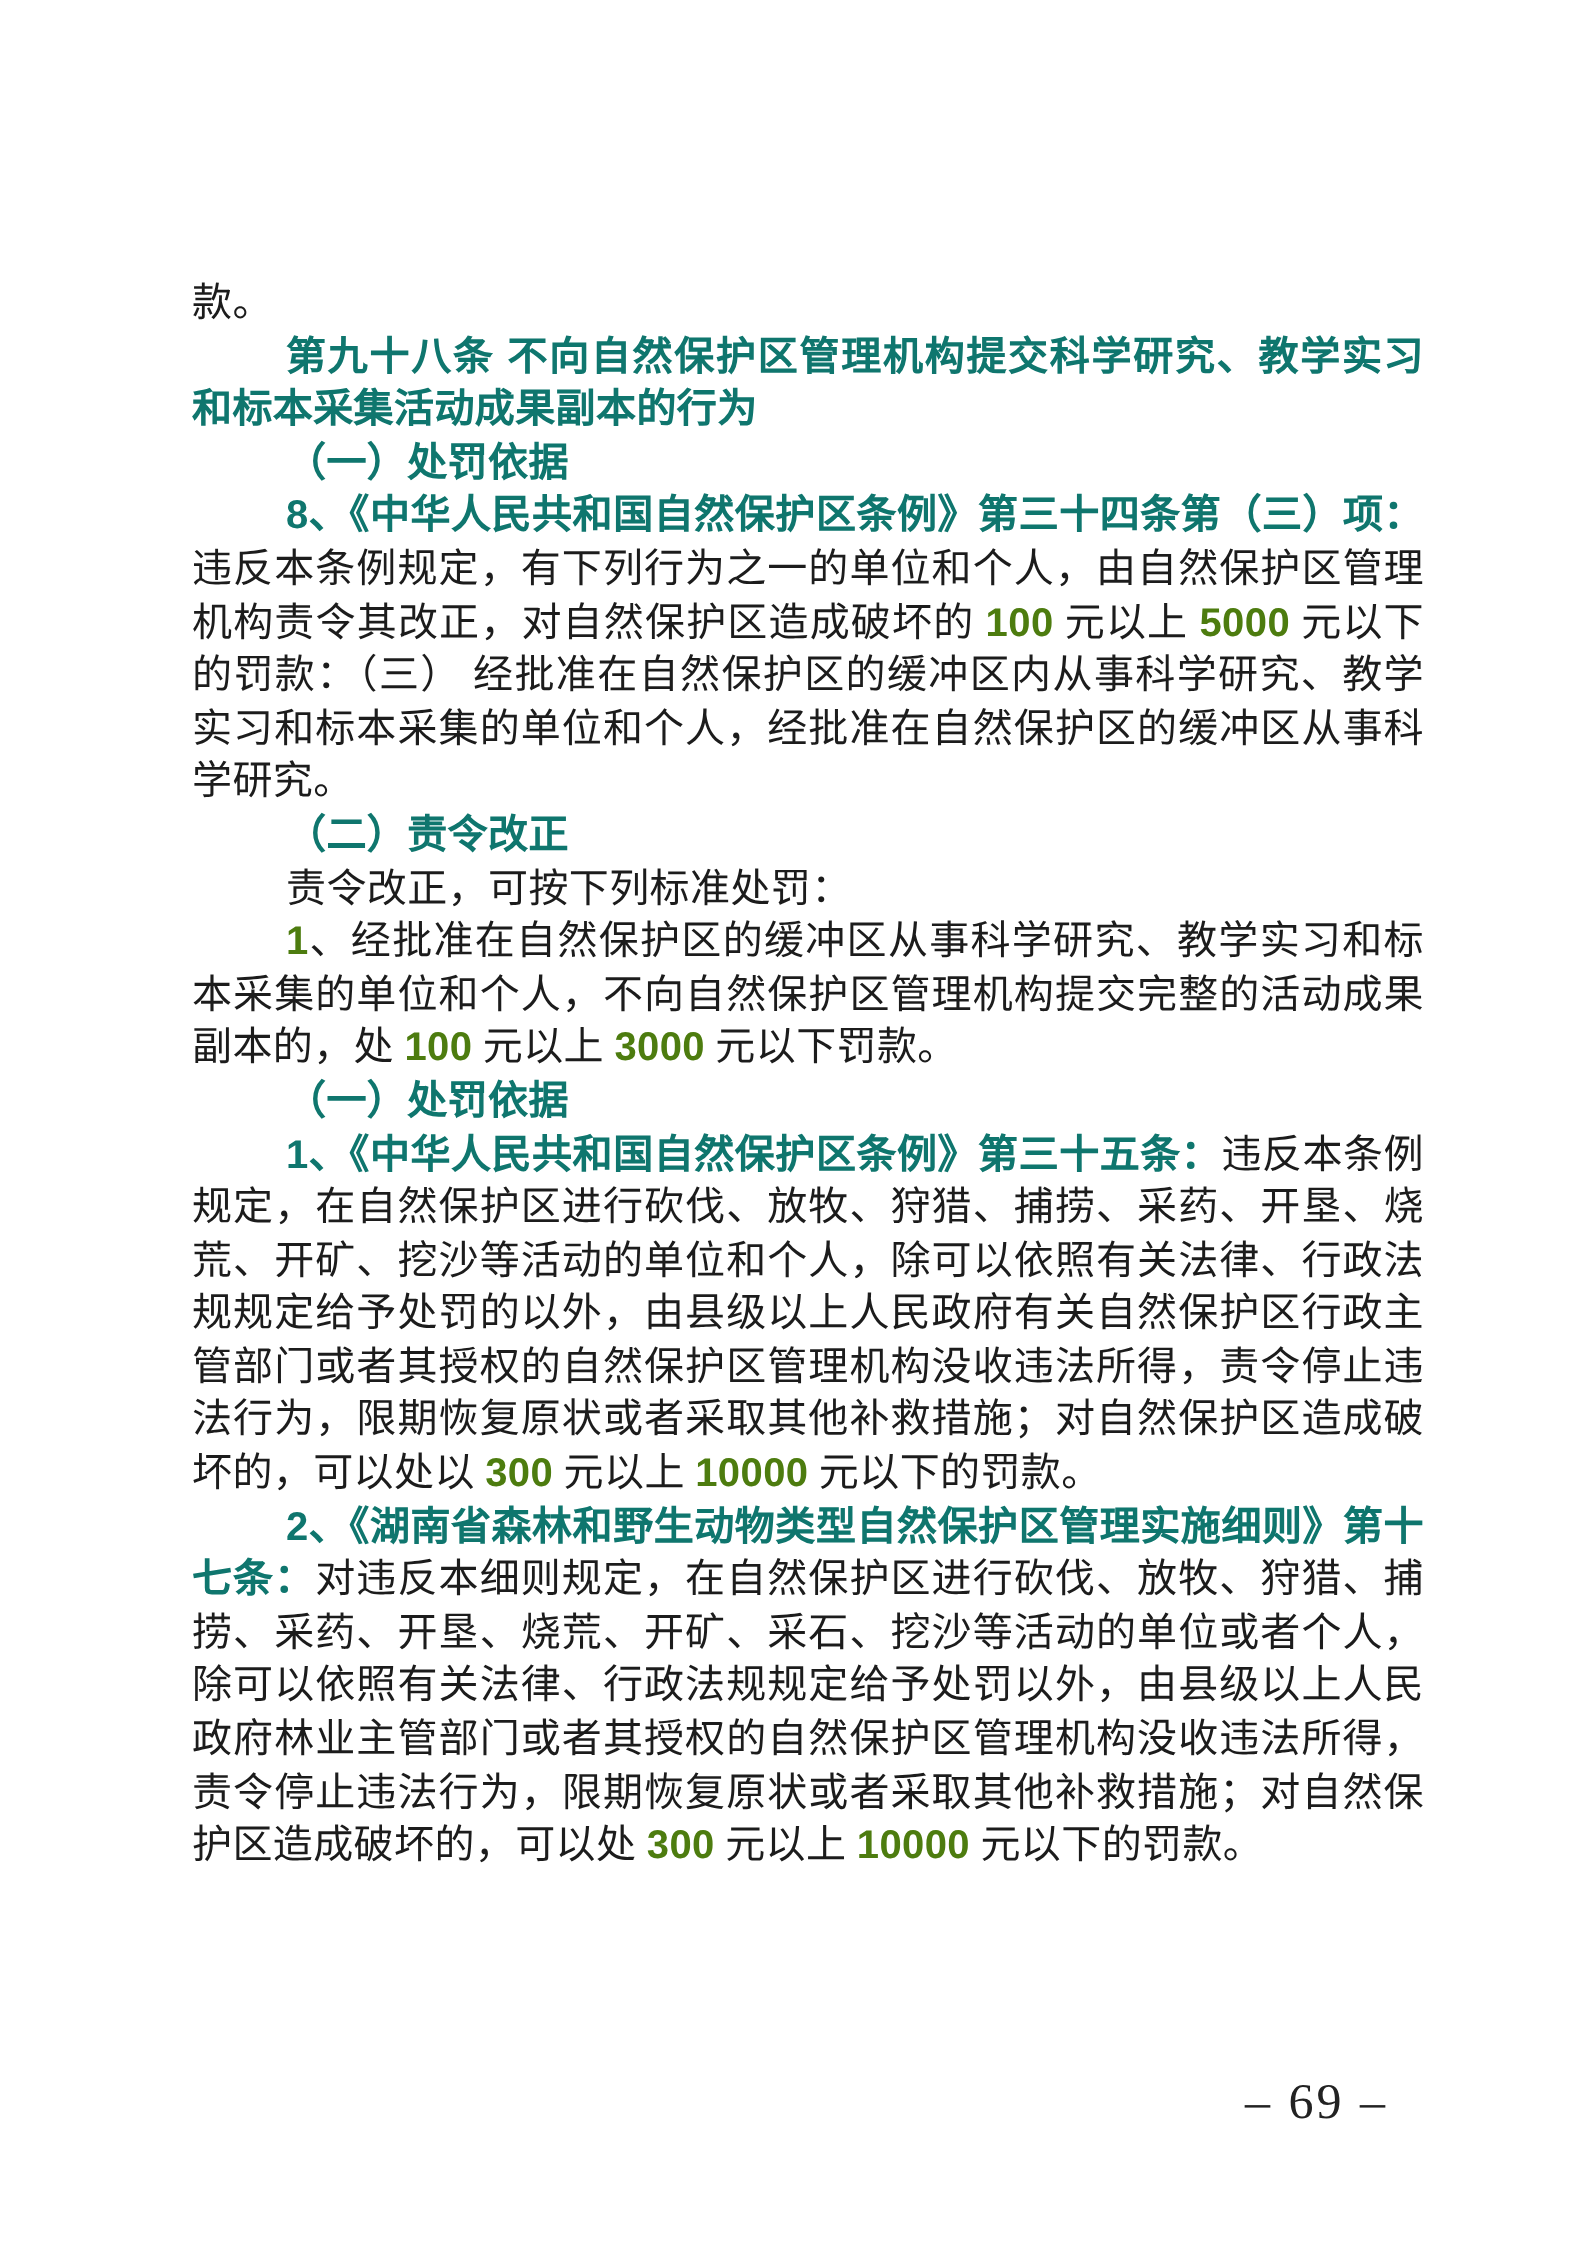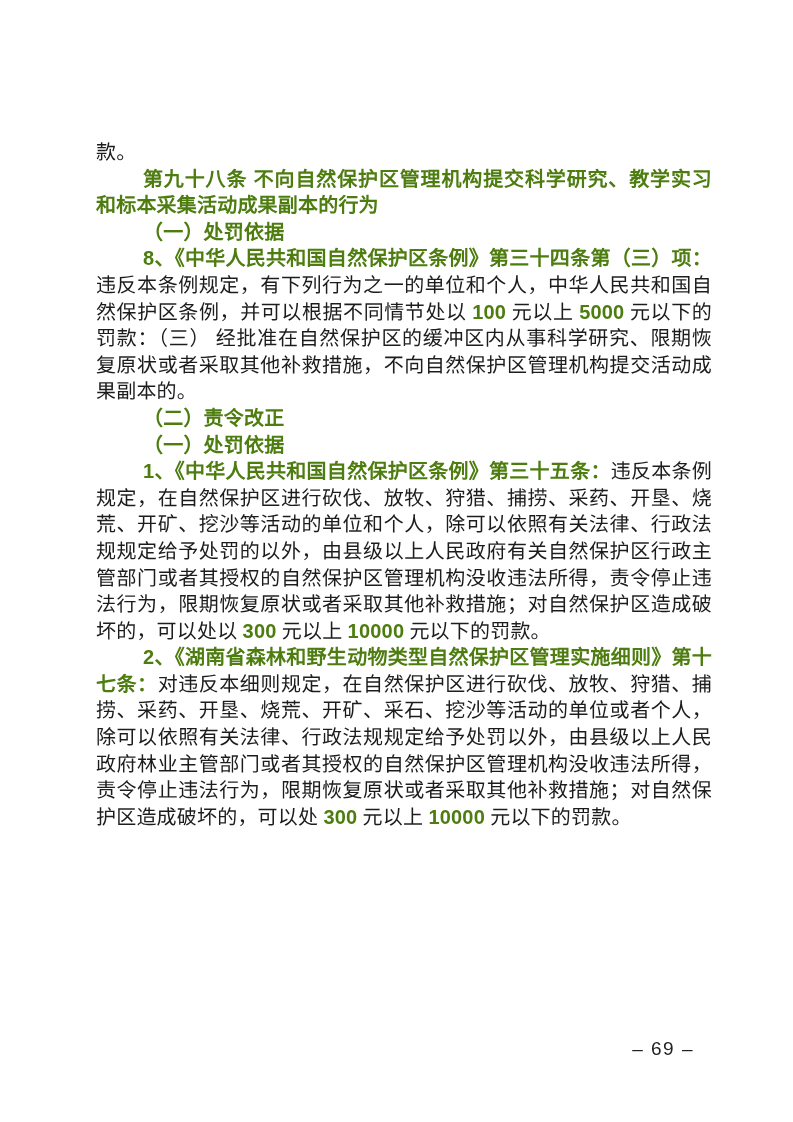--- a/index.html
+++ b/index.html
@@ -33,47 +33,49 @@
   .para.indent {
     text-indent: 47px;
   }
   .seg-normal {
     font-family: "Liberation Serif", "DejaVu Serif", serif;
     color: #1c1c1c;
   }
   .seg-bold {
     font-family: "Liberation Sans", "DejaVu Sans", sans-serif;
     font-weight: 700;
-    color: #4d7c0f;
+    color: #0f766e;
   }
   .seg-num {
     font-family: "Liberation Sans", "DejaVu Sans", sans-serif;
     font-weight: 600;
     color: #4d7c0f;
   }
   .footer {
     position: absolute;
     right: 99px;
     top: 1038px;
-    font-size: 19px;
+    font-size: 25px;
     letter-spacing: 1.5px;
     color: #222222;
-    font-family: Liberation Sans, sans-serif;
+    font-family: Liberation Serif, serif;
   }
 </style>
 </head>
 <body>
 
 <div class="page">
   <main class="doc">
       <p class="para"><span class="seg-normal">款。</span></p>
       <p class="para indent"><span class="seg-bold">第九十八条  不向自然保护区管理机构提交科学研究、教学实习和标本采集活动成果副本的行为</span></p>
       <p class="para indent"><span class="seg-bold">（一）处罚依据</span></p>
-      <p class="para indent"><span class="seg-bold">8、《中华人民共和国自然保护区条例》第三十四条第（三）项：</span><span class="seg-normal">违反本条例规定，有下列行为之一的单位和个人，中华人民共和国自然保护区条例，并可以根据不同情节处以 </span><span class="seg-num">100</span><span class="seg-normal"> 元以上 </span><span class="seg-num">5000</span><span class="seg-normal"> 元以下的罚款：（三） 经批准在自然保护区的缓冲区内从事科学研究、限期恢复原状或者采取其他补救措施，不向自然保护区管理机构提交活动成果副本的。</span></p>
+      <p class="para indent"><span class="seg-bold">8、《中华人民共和国自然保护区条例》第三十四条第（三）项：</span><span class="seg-normal">违反本条例规定，有下列行为之一的单位和个人，由自然保护区管理机构责令其改正，对自然保护区造成破坏的 </span><span class="seg-num">100</span><span class="seg-normal"> 元以上 </span><span class="seg-num">5000</span><span class="seg-normal"> 元以下的罚款：（三） 经批准在自然保护区的缓冲区内从事科学研究、教学实习和标本采集的单位和个人，经批准在自然保护区的缓冲区从事科学研究。</span></p>
       <p class="para indent"><span class="seg-bold">（二）责令改正</span></p>
+      <p class="para indent"><span class="seg-normal">责令改正，可按下列标准处罚：</span></p>
+      <p class="para indent"><span class="seg-num">1</span><span class="seg-normal">、经批准在自然保护区的缓冲区从事科学研究、教学实习和标本采集的单位和个人，不向自然保护区管理机构提交完整的活动成果副本的，处 </span><span class="seg-num">100</span><span class="seg-normal"> 元以上 </span><span class="seg-num">3000</span><span class="seg-normal"> 元以下罚款。</span></p>
       <p class="para indent"><span class="seg-bold">（一）处罚依据</span></p>
       <p class="para indent"><span class="seg-bold">1、《中华人民共和国自然保护区条例》第三十五条：</span><span class="seg-normal">违反本条例规定，在自然保护区进行砍伐、放牧、狩猎、捕捞、采药、开垦、烧荒、开矿、挖沙等活动的单位和个人，除可以依照有关法律、行政法规规定给予处罚的以外，由县级以上人民政府有关自然保护区行政主管部门或者其授权的自然保护区管理机构没收违法所得，责令停止违法行为，限期恢复原状或者采取其他补救措施；对自然保护区造成破坏的，可以处以 </span><span class="seg-num">300</span><span class="seg-normal"> 元以上 </span><span class="seg-num">10000</span><span class="seg-normal"> 元以下的罚款。</span></p>
       <p class="para indent"><span class="seg-bold">2、《湖南省森林和野生动物类型自然保护区管理实施细则》第十七条：</span><span class="seg-normal">对违反本细则规定，在自然保护区进行砍伐、放牧、狩猎、捕捞、采药、开垦、烧荒、开矿、采石、挖沙等活动的单位或者个人，除可以依照有关法律、行政法规规定给予处罚以外，由县级以上人民政府林业主管部门或者其授权的自然保护区管理机构没收违法所得，责令停止违法行为，限期恢复原状或者采取其他补救措施；对自然保护区造成破坏的，可以处 </span><span class="seg-num">300</span><span class="seg-normal"> 元以上 </span><span class="seg-num">10000</span><span class="seg-normal"> 元以下的罚款。</span></p>
     </main>
   <div class="footer">
     <span>– 69 –</span>
   </div>
 </div>
 
 </body></html>

